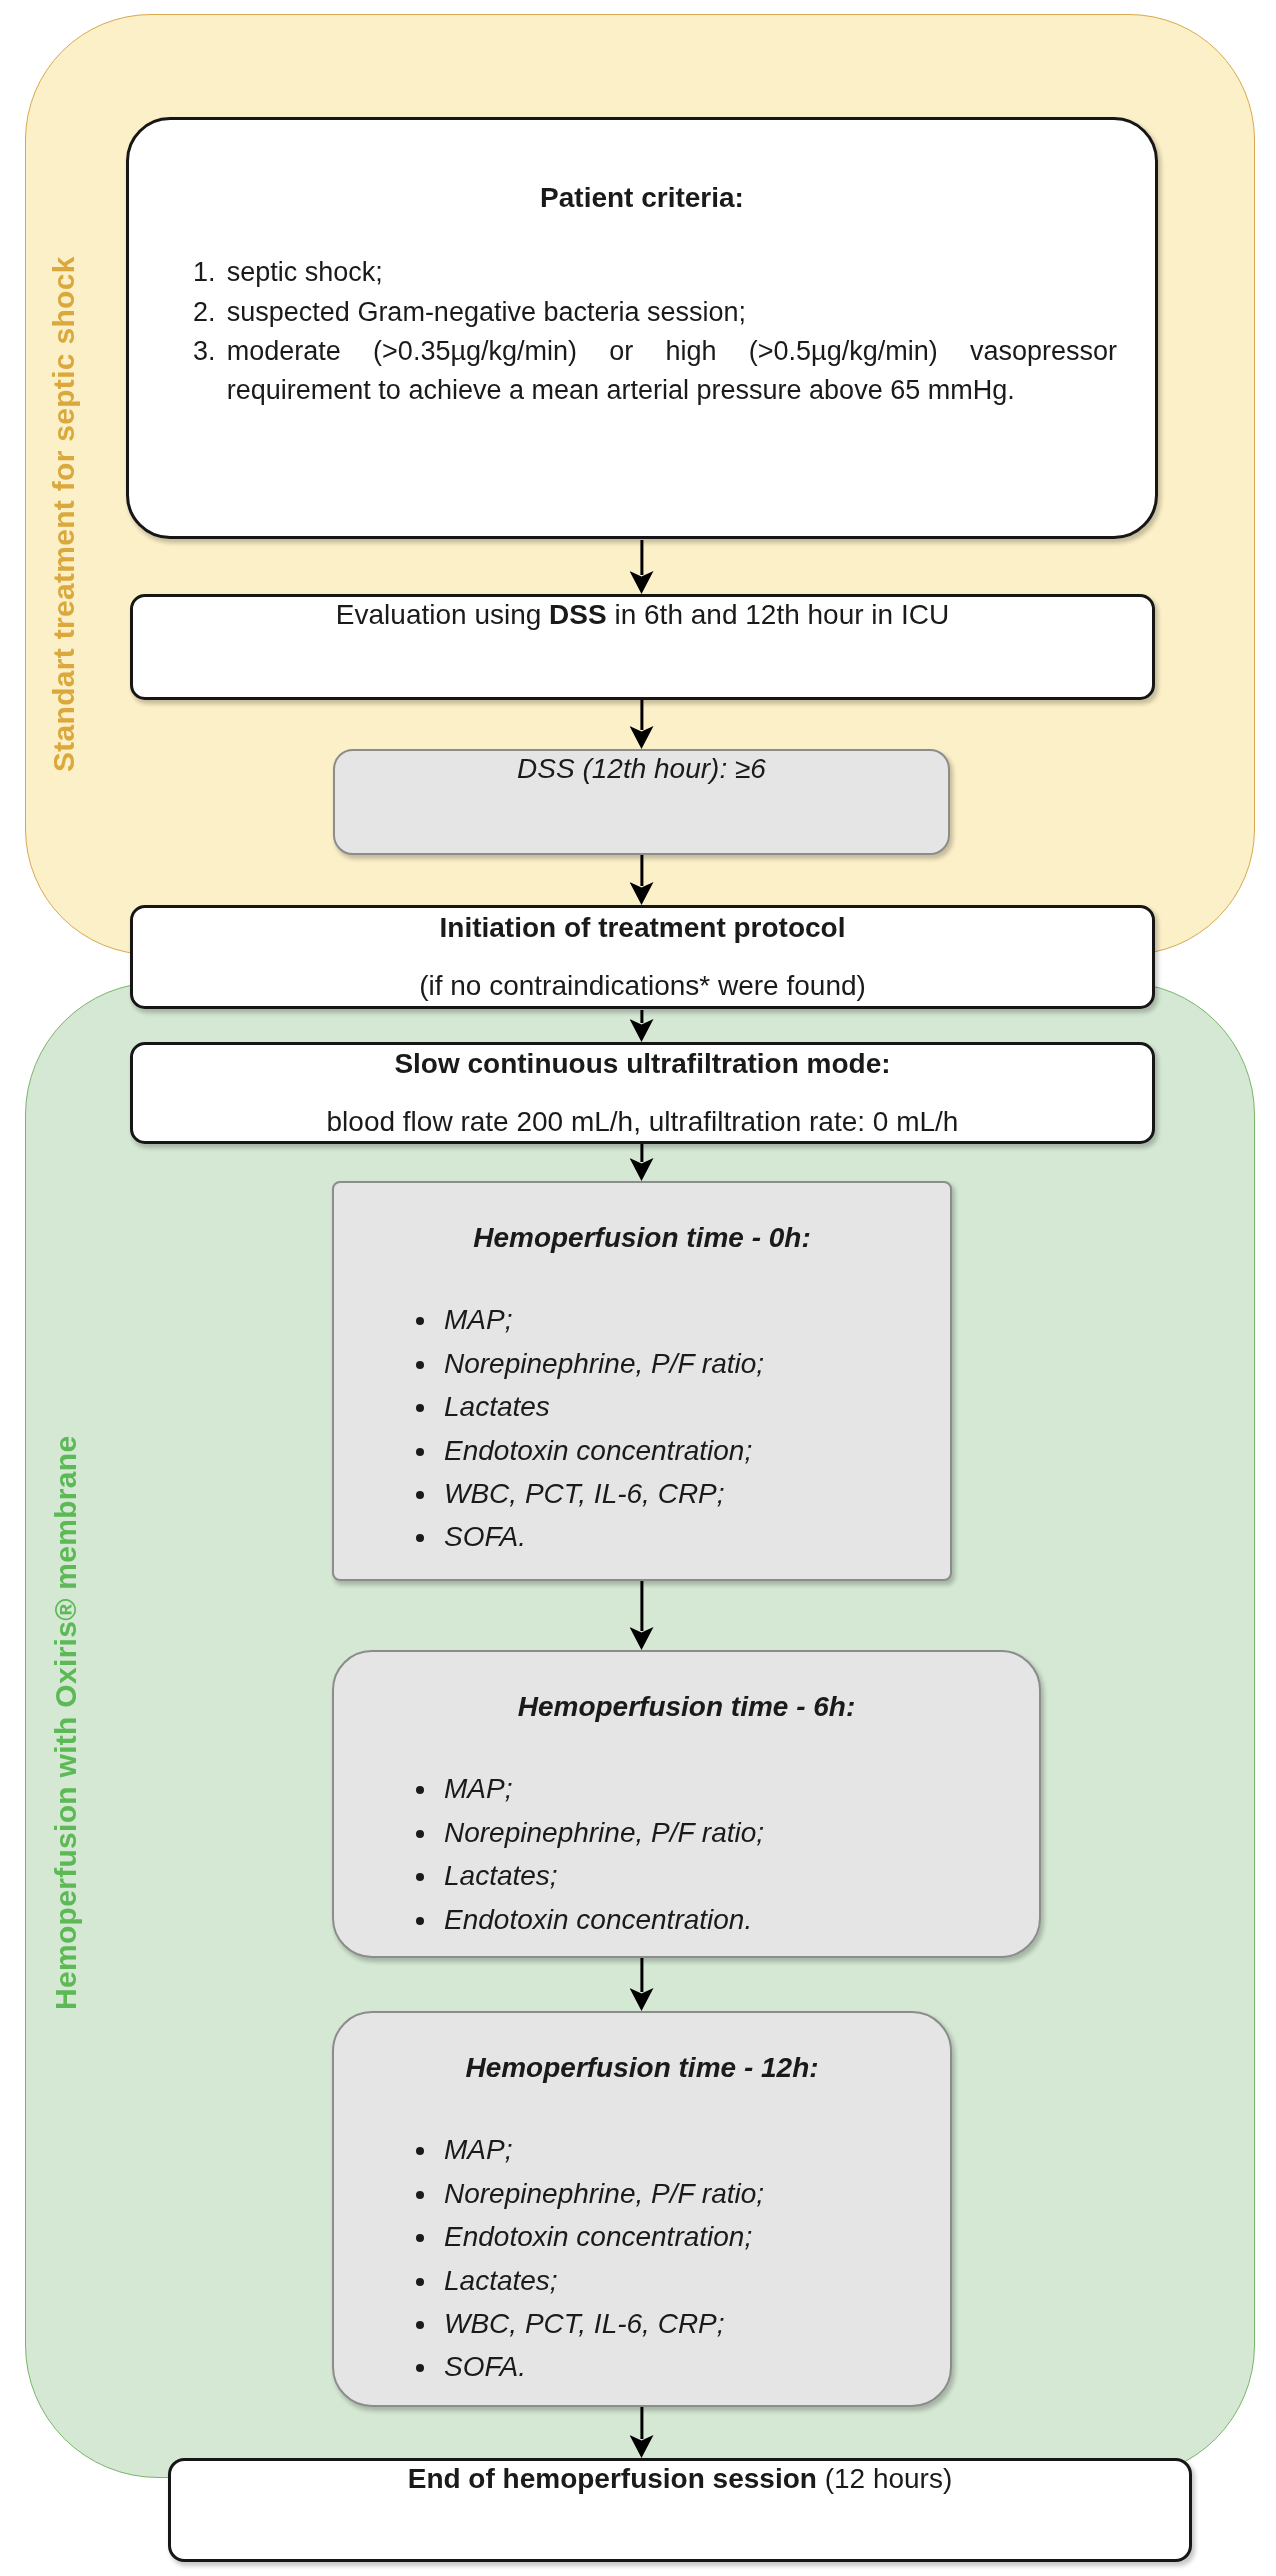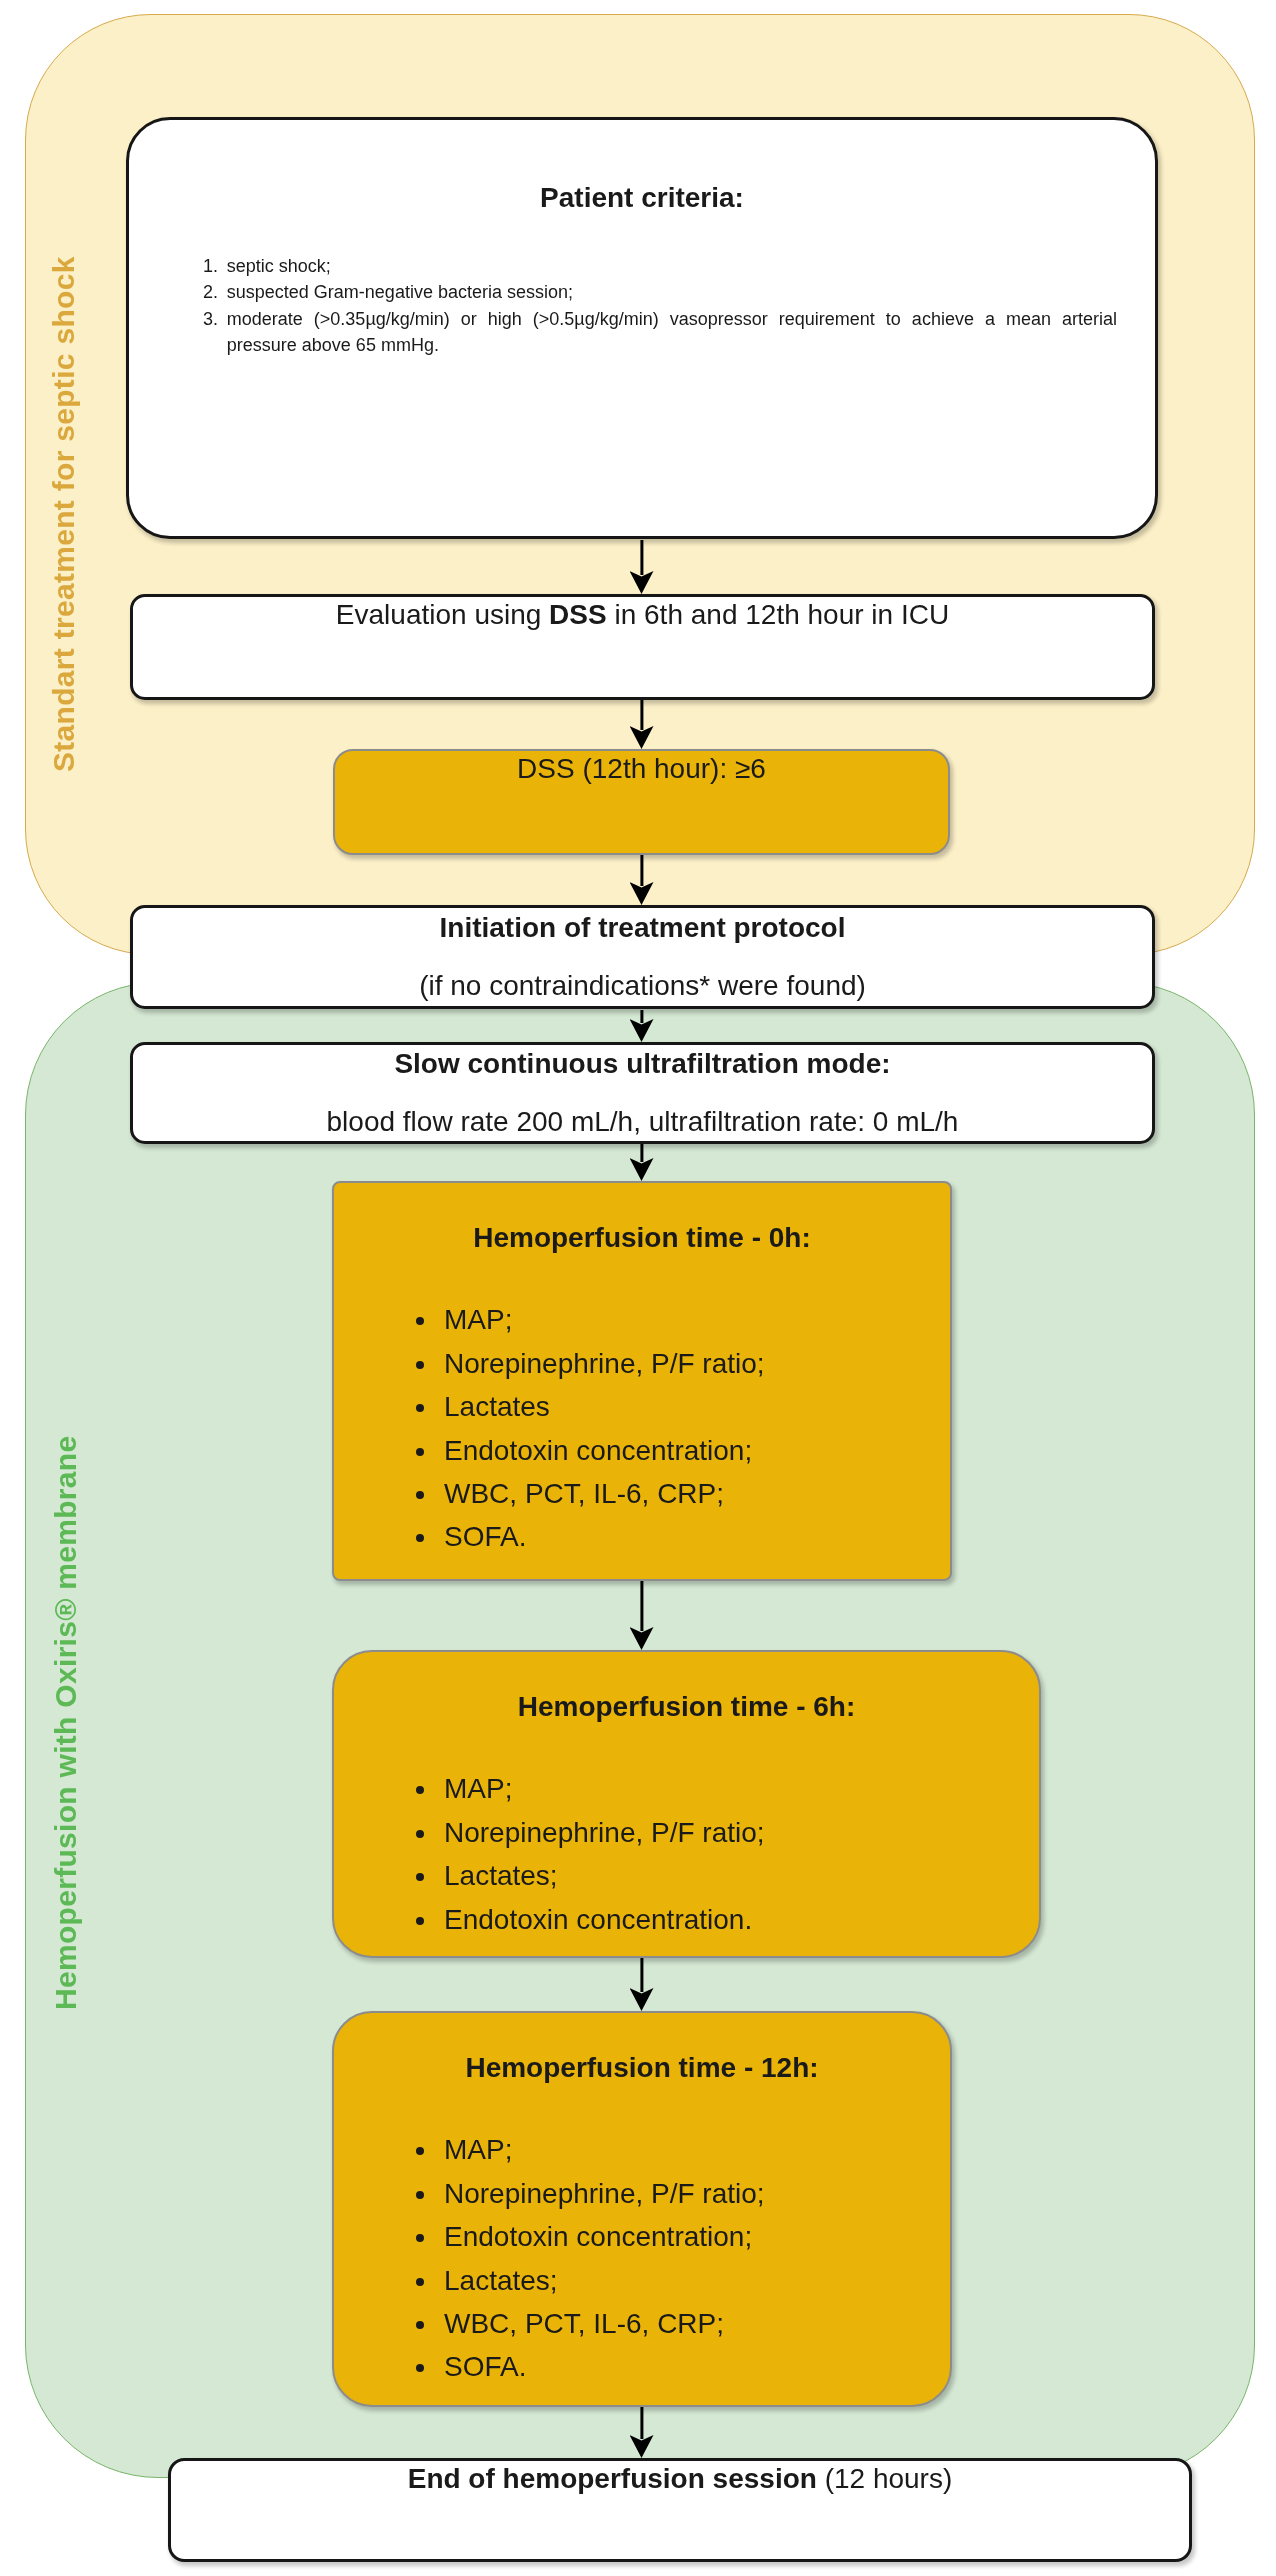--- a/index.html
+++ b/index.html
@@ -32,30 +32,30 @@
   .lbl-yellow { left:47px; top:772px; color:#DBA83D; }
   .lbl-green  { left:49px; top:2010px; color:#5CB956; }
 
   
   .node {
     position:absolute; box-sizing:border-box;
     background:#ffffff; border:3.2px solid #161616;
     box-shadow:2.5px 3.2px 4.4px rgba(0,0,0,0.22);
     font-size:28px; line-height:1.3;
   }
-  .node.gray { background:#eab308; border:2.5px solid #8C8C8C; }
+  .node.gray { background:#e5e5e5; border:2.5px solid #8C8C8C;font-style:italic; }
   .center-line { display:flex; align-items:flex-start; justify-content:center; text-align:center; }
   .two-line { display:flex; flex-direction:column; align-items:center; justify-content:center; gap:22px; text-align:center; }
   .bold { font-weight:700; }
 
   .box-patient { left:126px; top:117px; width:1032px; height:422px; border-radius:44px; }
   .patient-title { padding-top:60px; text-align:center; font-weight:700; font-size:28px; }
   .criteria-list {
     margin:37px 0 0 0; padding:0 38px 0 94px;
-    font-size:18px; line-height:1.45;
+    font-size:27px; line-height:1.45;
   }
   .criteria-list li { padding-left:3.8px; }
   .criteria-list li.justify { text-align:justify; text-align-last:left; }
 
   .box-eval { left:130px; top:594px; width:1025px; height:106px; border-radius:15px; }
   .box-dss  { left:333px; top:749px; width:617px; height:106px; border-radius:20px; }
   .box-init { left:130px; top:905px; width:1025px; height:104px; border-radius:15px; }
   .box-scuf { left:130px; top:1042px; width:1025px; height:102px; border-radius:15px; }
   .box-end  { left:168px; top:2458px; width:1024px; height:104px; border-radius:16.4px; }
 

